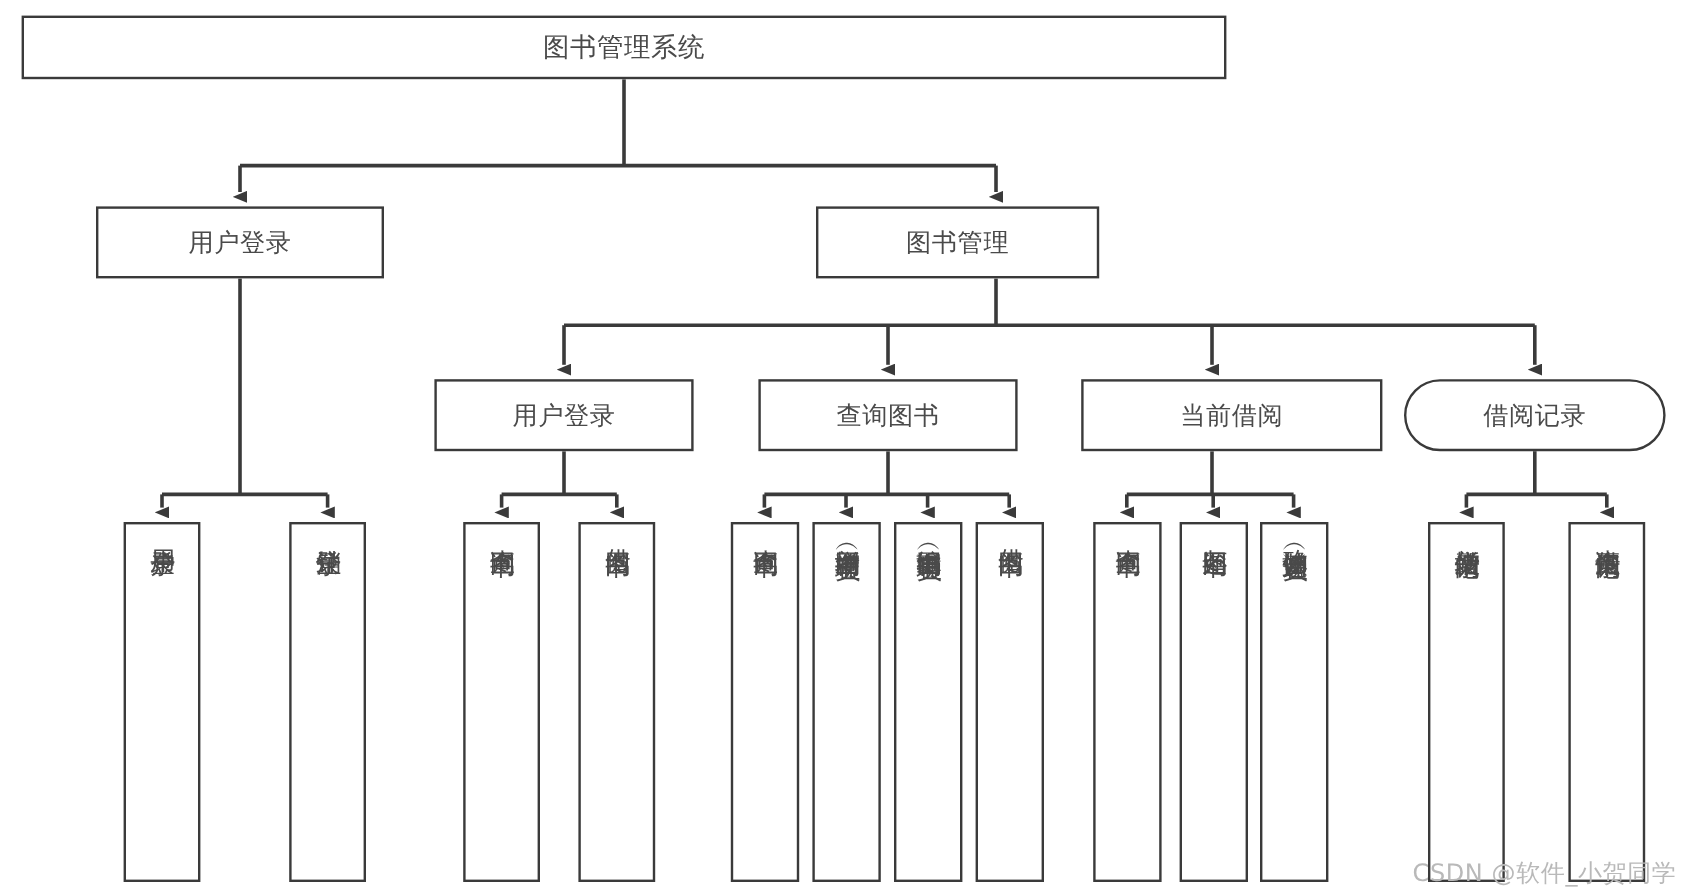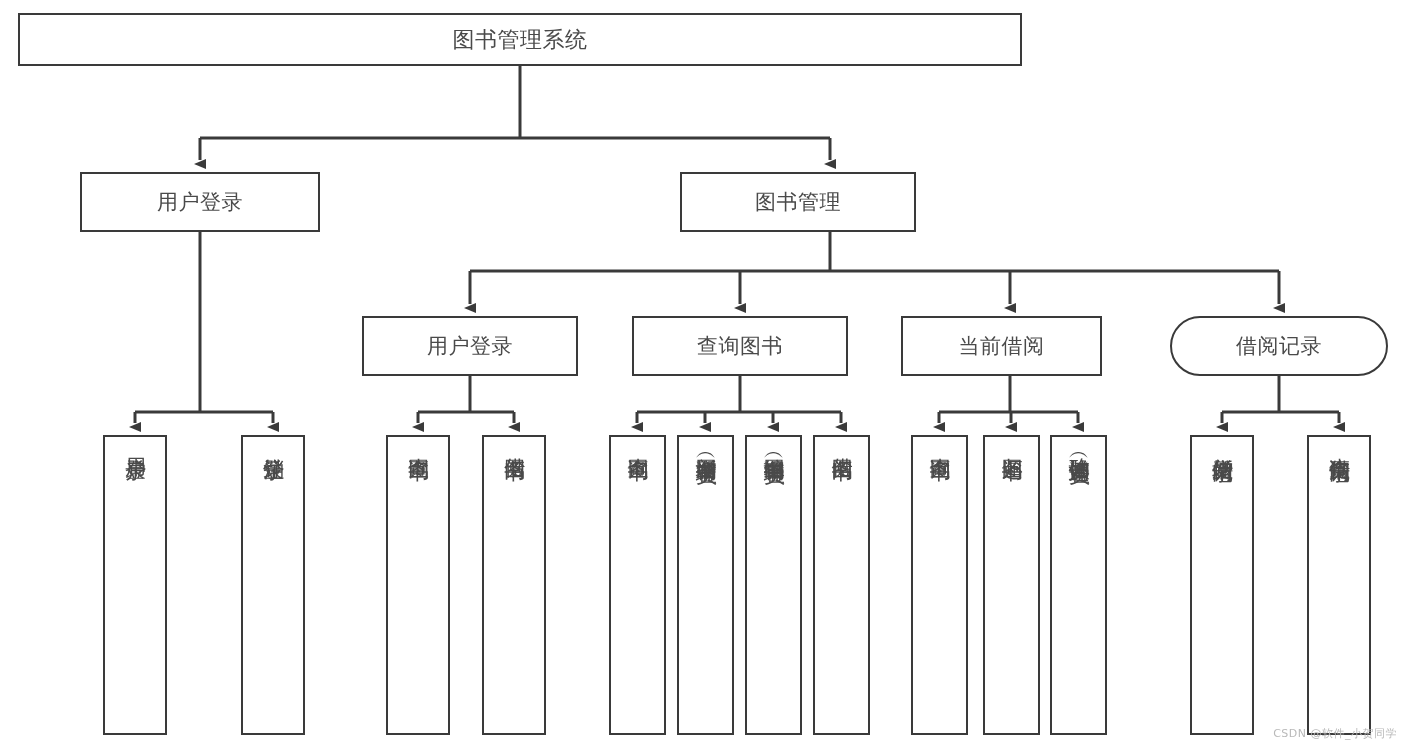--- a/index.html
+++ b/index.html
@@ -55,21 +55,21 @@
     line-height: 1.22;
     letter-spacing: 1px;
     color: #4a4a4a;
     text-align: left;
     white-space: nowrap;
   }
   .watermark {
     position: absolute;
     right: 8px;
     bottom: 6px;
-    font-size: 11px;
+    font-size: 20px;
     color: #b9b9b9;
     white-space: nowrap;
     letter-spacing: 0.5px;
   }
 </style>
 </head>
 <body>
 
 <div id="canvas">
 
@@ -125,21 +125,21 @@
       </div>
       <div class="node node-h" style="left: 680px; top: 172px; width: 236px; height: 60px;">
         <span>图书管理</span>
       </div>
       <div class="node node-h" style="left: 362px; top: 316px; width: 216px; height: 60px;">
         <span>用户登录</span>
       </div>
       <div class="node node-h" style="left: 632px; top: 316px; width: 216px; height: 60px;">
         <span>查询图书</span>
       </div>
-      <div class="node node-h" style="left: 901px; top: 316px; width: 201px; height: 60px;">
+      <div class="node node-h" style="left: 901px; top: 316px; width: 251px; height: 60px;">
         <span>当前借阅</span>
       </div>
       <div class="node node-h" style="left: 1170px; top: 316px; width: 218px; height: 60px; border-radius: 30px;">
         <span>借阅记录</span>
       </div>
       <div class="node node-v" style="left: 103px; top: 435px; width: 64px; height: 300px;">
         <span class="vtext">用户登录</span>
       </div>
       <div class="node node-v" style="left: 241px; top: 435px; width: 64px; height: 300px;">
         <span class="vtext">注销登录</span>

